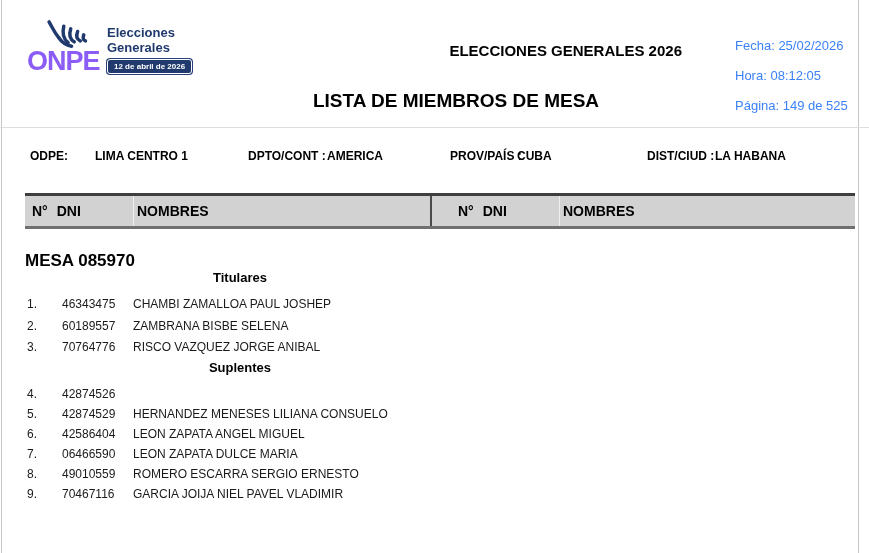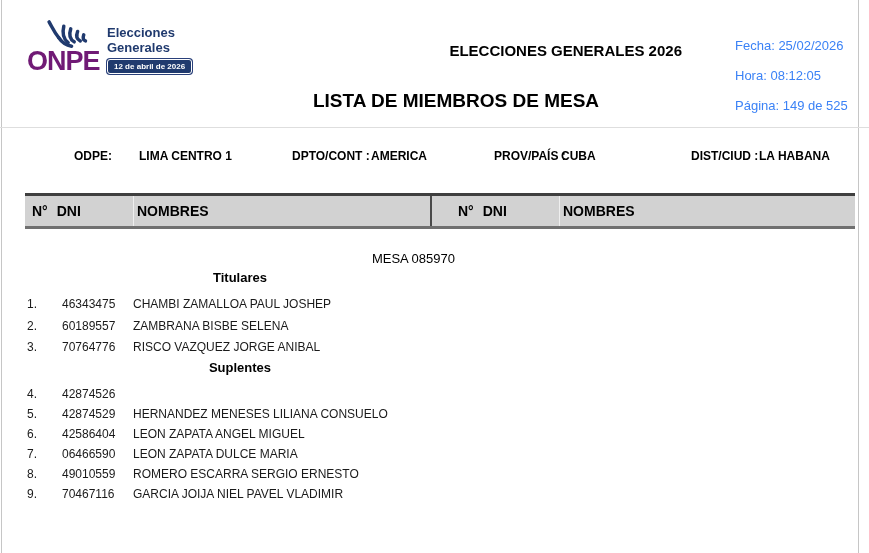--- a/index.html
+++ b/index.html
@@ -8,64 +8,64 @@
     font-family:"Liberation Sans", sans-serif;color:#1a1a1a;
   }
   .edge{position:absolute;top:0;width:1px;height:553px;background:#c6c6c6;}
   .edge.left{left:1px;}
   .edge.right{left:858px;}
 
   
   .logo{position:absolute;left:25px;top:15px;width:175px;height:78px;}
   .hand{position:absolute;left:18px;top:4px;}
   .onpe{position:absolute;left:2px;top:31px;font-size:27px;font-weight:bold;
-        color:#701a75;letter-spacing:-1px;}
+        color:#8b5cf6;letter-spacing:-1px;}
   .logo-col{position:absolute;left:82px;top:10px;}
   .logo-col .l{font-size:13px;font-weight:bold;color:#203a6e;line-height:15px;}
   .badge{display:inline-block;margin-top:4px;background:#203a6e;color:#ffffff;
          font-size:8px;font-weight:bold;padding:2px 6px;border-radius:3px;
          border:1px solid #ffffff;box-shadow:0 0 0 1px #2a407a;white-space:nowrap;}
 
   
   .title1{position:absolute;left:230px;top:42px;width:452px;text-align:right;
           font-size:15px;font-weight:bold;color:#000;}
   .title2{position:absolute;left:230px;top:90px;width:452px;text-align:center;
           font-size:19px;font-weight:bold;color:#000000;}
 
   
   .pageinfo{position:absolute;left:735px;top:38px;font-size:13px;color:#3b82f6;}
   .pageinfo div{margin-bottom:15px;white-space:nowrap;}
 
   .sep{position:absolute;left:0;top:127px;width:869px;height:1px;background:#dedede;}
 
   
   .meta{position:absolute;left:0;top:149px;width:803px;height:16px;
-        font-size:12px;font-weight:bold;color:#000;margin-left:44px;}
+        font-size:12px;font-weight:bold;color:#000;}
   .meta span{position:absolute;white-space:nowrap;}
   .m-odpe-l{left:30px;} .m-odpe-v{left:95px;}
   .m-dpto-l{left:248px;} .m-dpto-v{left:327px;}
   .m-prov-l{left:450px;} .m-prov-v{left:517px;}
   .m-dist-l{left:647px;} .m-dist-v{left:715px;}
 
   
   .thead{position:absolute;left:25px;top:193px;width:830px;height:30px;
          background:#d2d2d2;border-top:3px solid #3f3f3f;border-bottom:3px solid #707070;
          font-size:14px;font-weight:bold;color:#000;}
   .thead .cell{position:absolute;top:0;height:30px;line-height:30px;white-space:nowrap;}
   .hc1{left:7px;display:flex;gap:9px;}
   .hc2{left:112px;}
   .hc3{left:433px;display:flex;gap:9px;}
   .hc4{left:538px;}
   .vdiv{position:absolute;top:0;bottom:0;width:1px;background:#efefef;}
   .vd1{left:108px;} .vd3{left:534px;}
   .vd2{left:405px;width:2px;background:#4a4a4a;}
 
   
-  .mesa{position:absolute;left:25px;top:251px;width:430px;text-align:right;
-        font-size:13px;font-weight:normal;color:#000;}
+  .mesa{position:absolute;left:25px;top:251px;width:430px;text-align:left;
+        font-size:17px;font-weight:bold;color:#000;}
   .sect{position:absolute;left:25px;width:430px;text-align:center;
         font-size:13px;font-weight:bold;color:#000;}
   .sect.titulares{top:270px;}
   .sect.suplentes{top:360px;}
   .row{position:absolute;left:25px;width:820px;height:16px;font-size:12px;}
   .row span{position:absolute;top:0;white-space:nowrap;}
   .row .num{left:2px;}
   .row .dni{left:37px;}
   .row .nom{left:108px;}
   .r1{top:297px;} .r2{top:319px;} .r3{top:340px;}

